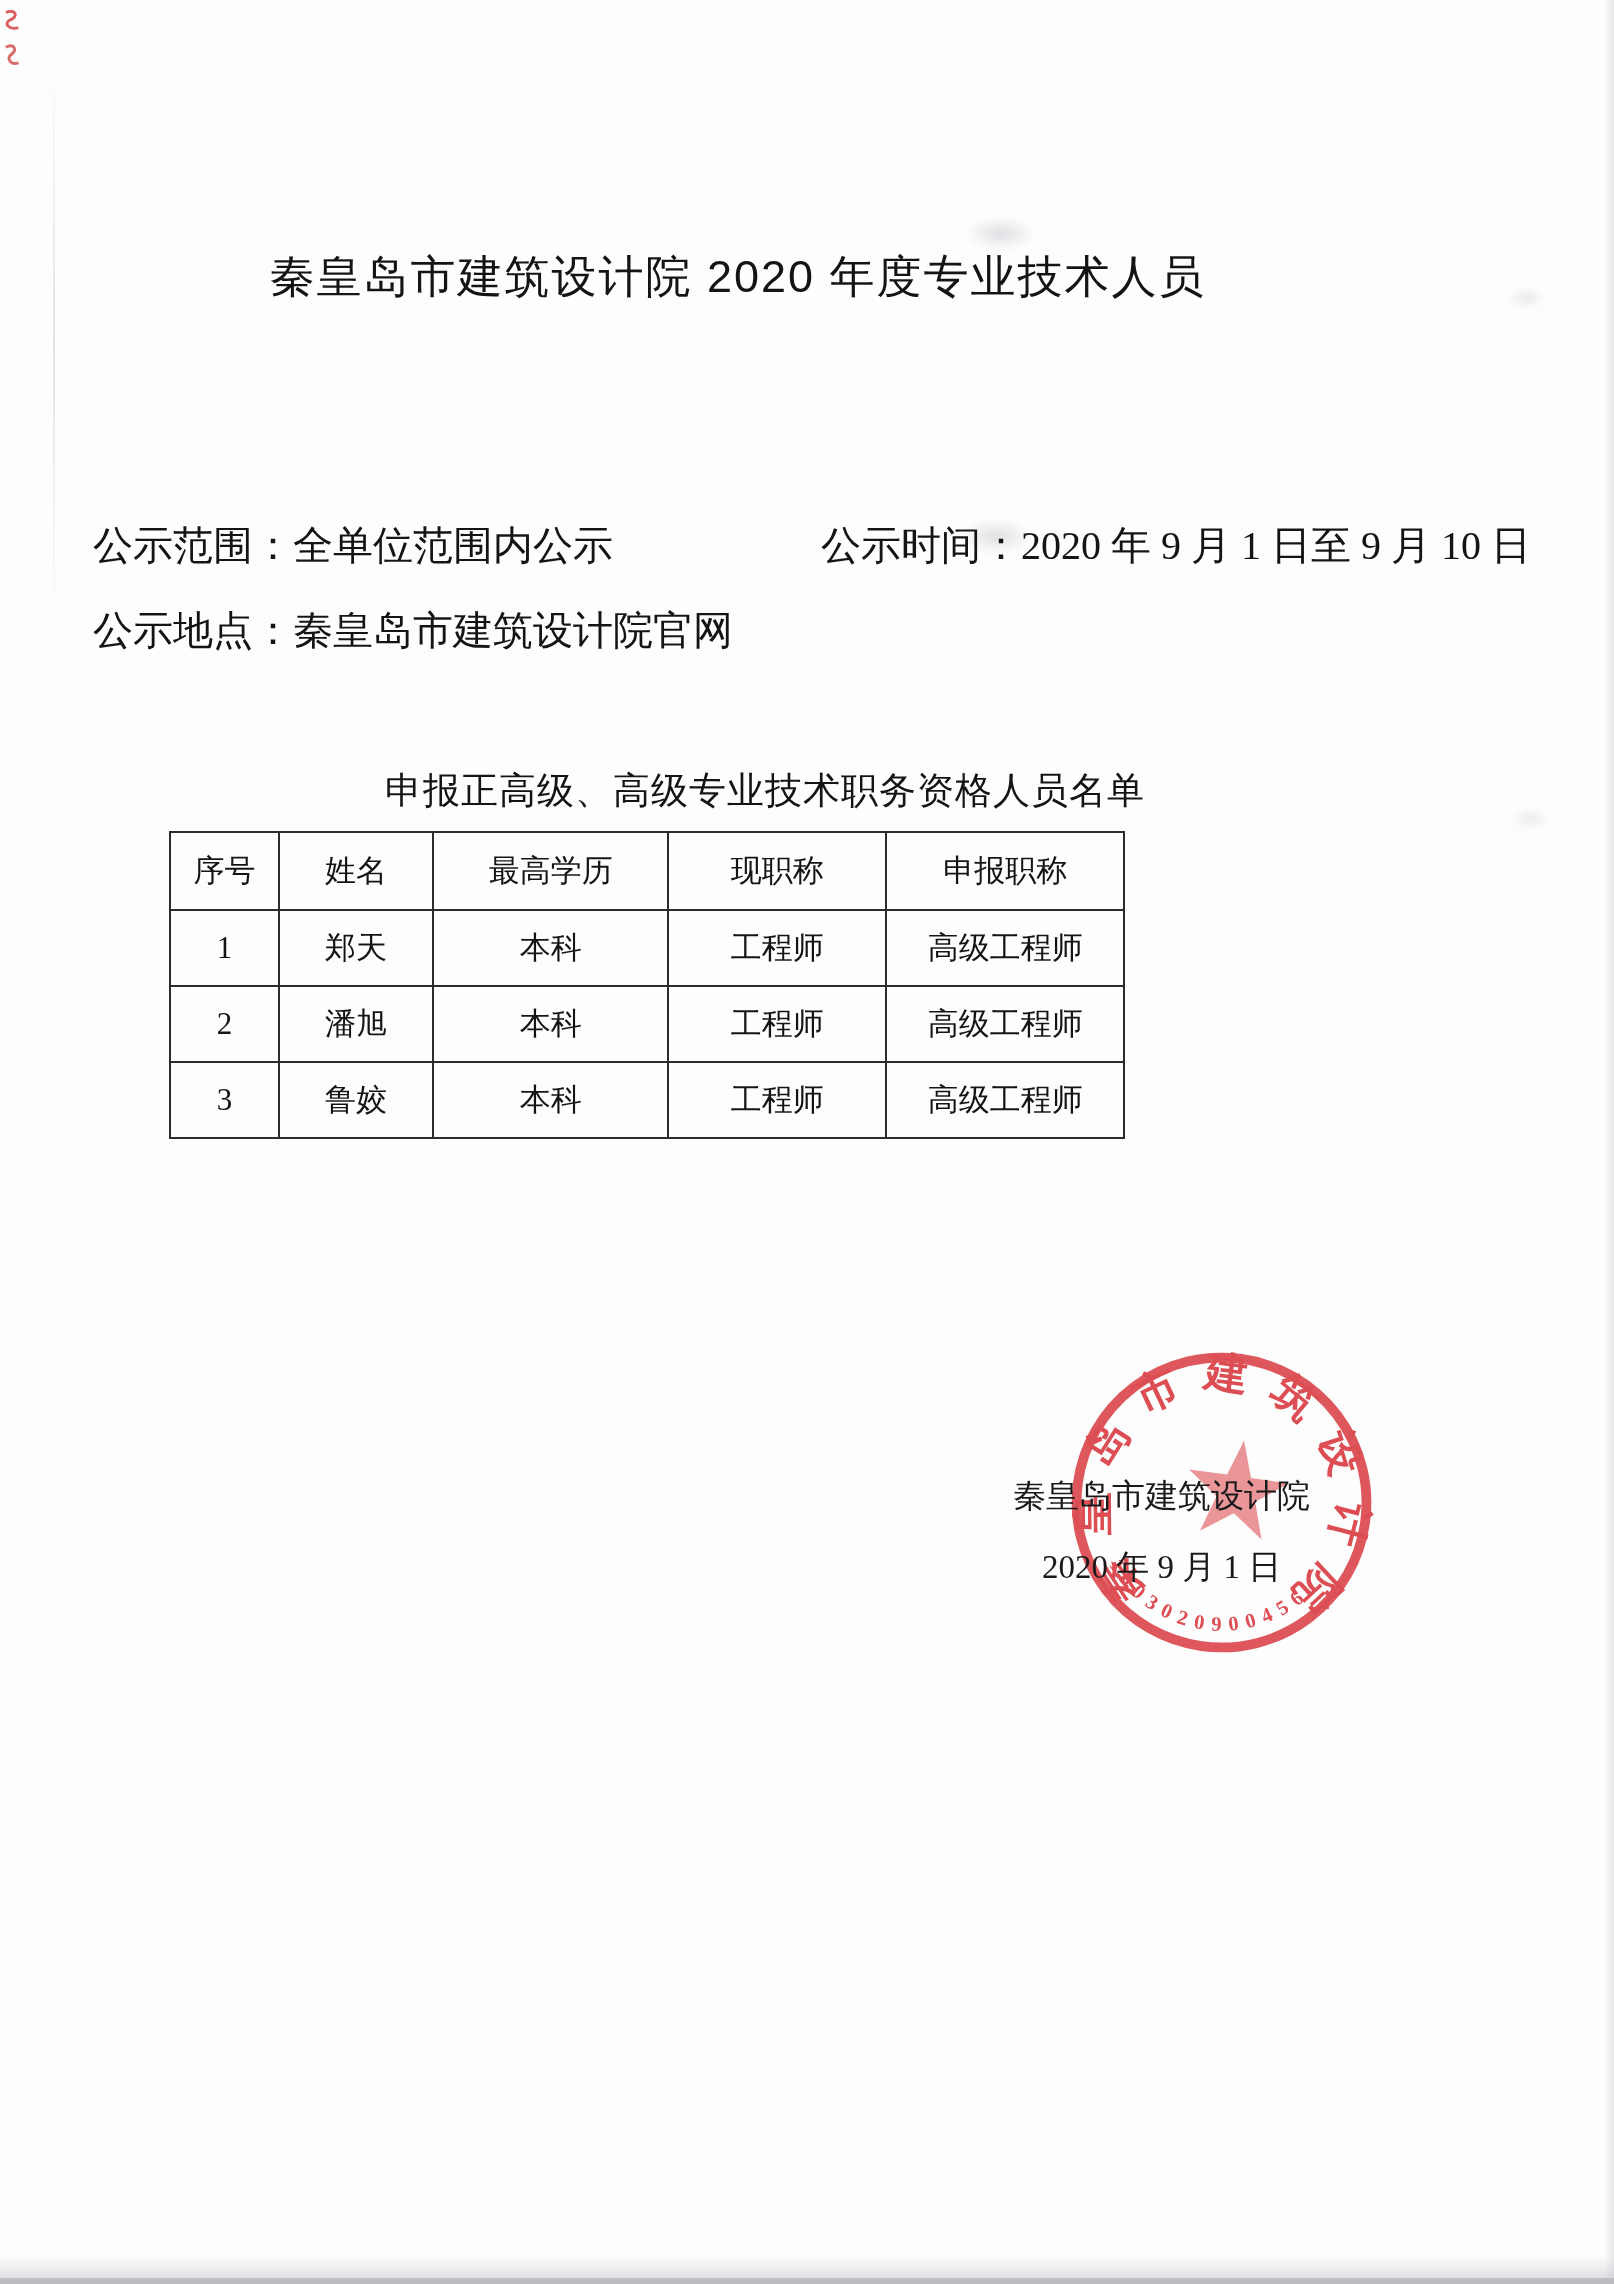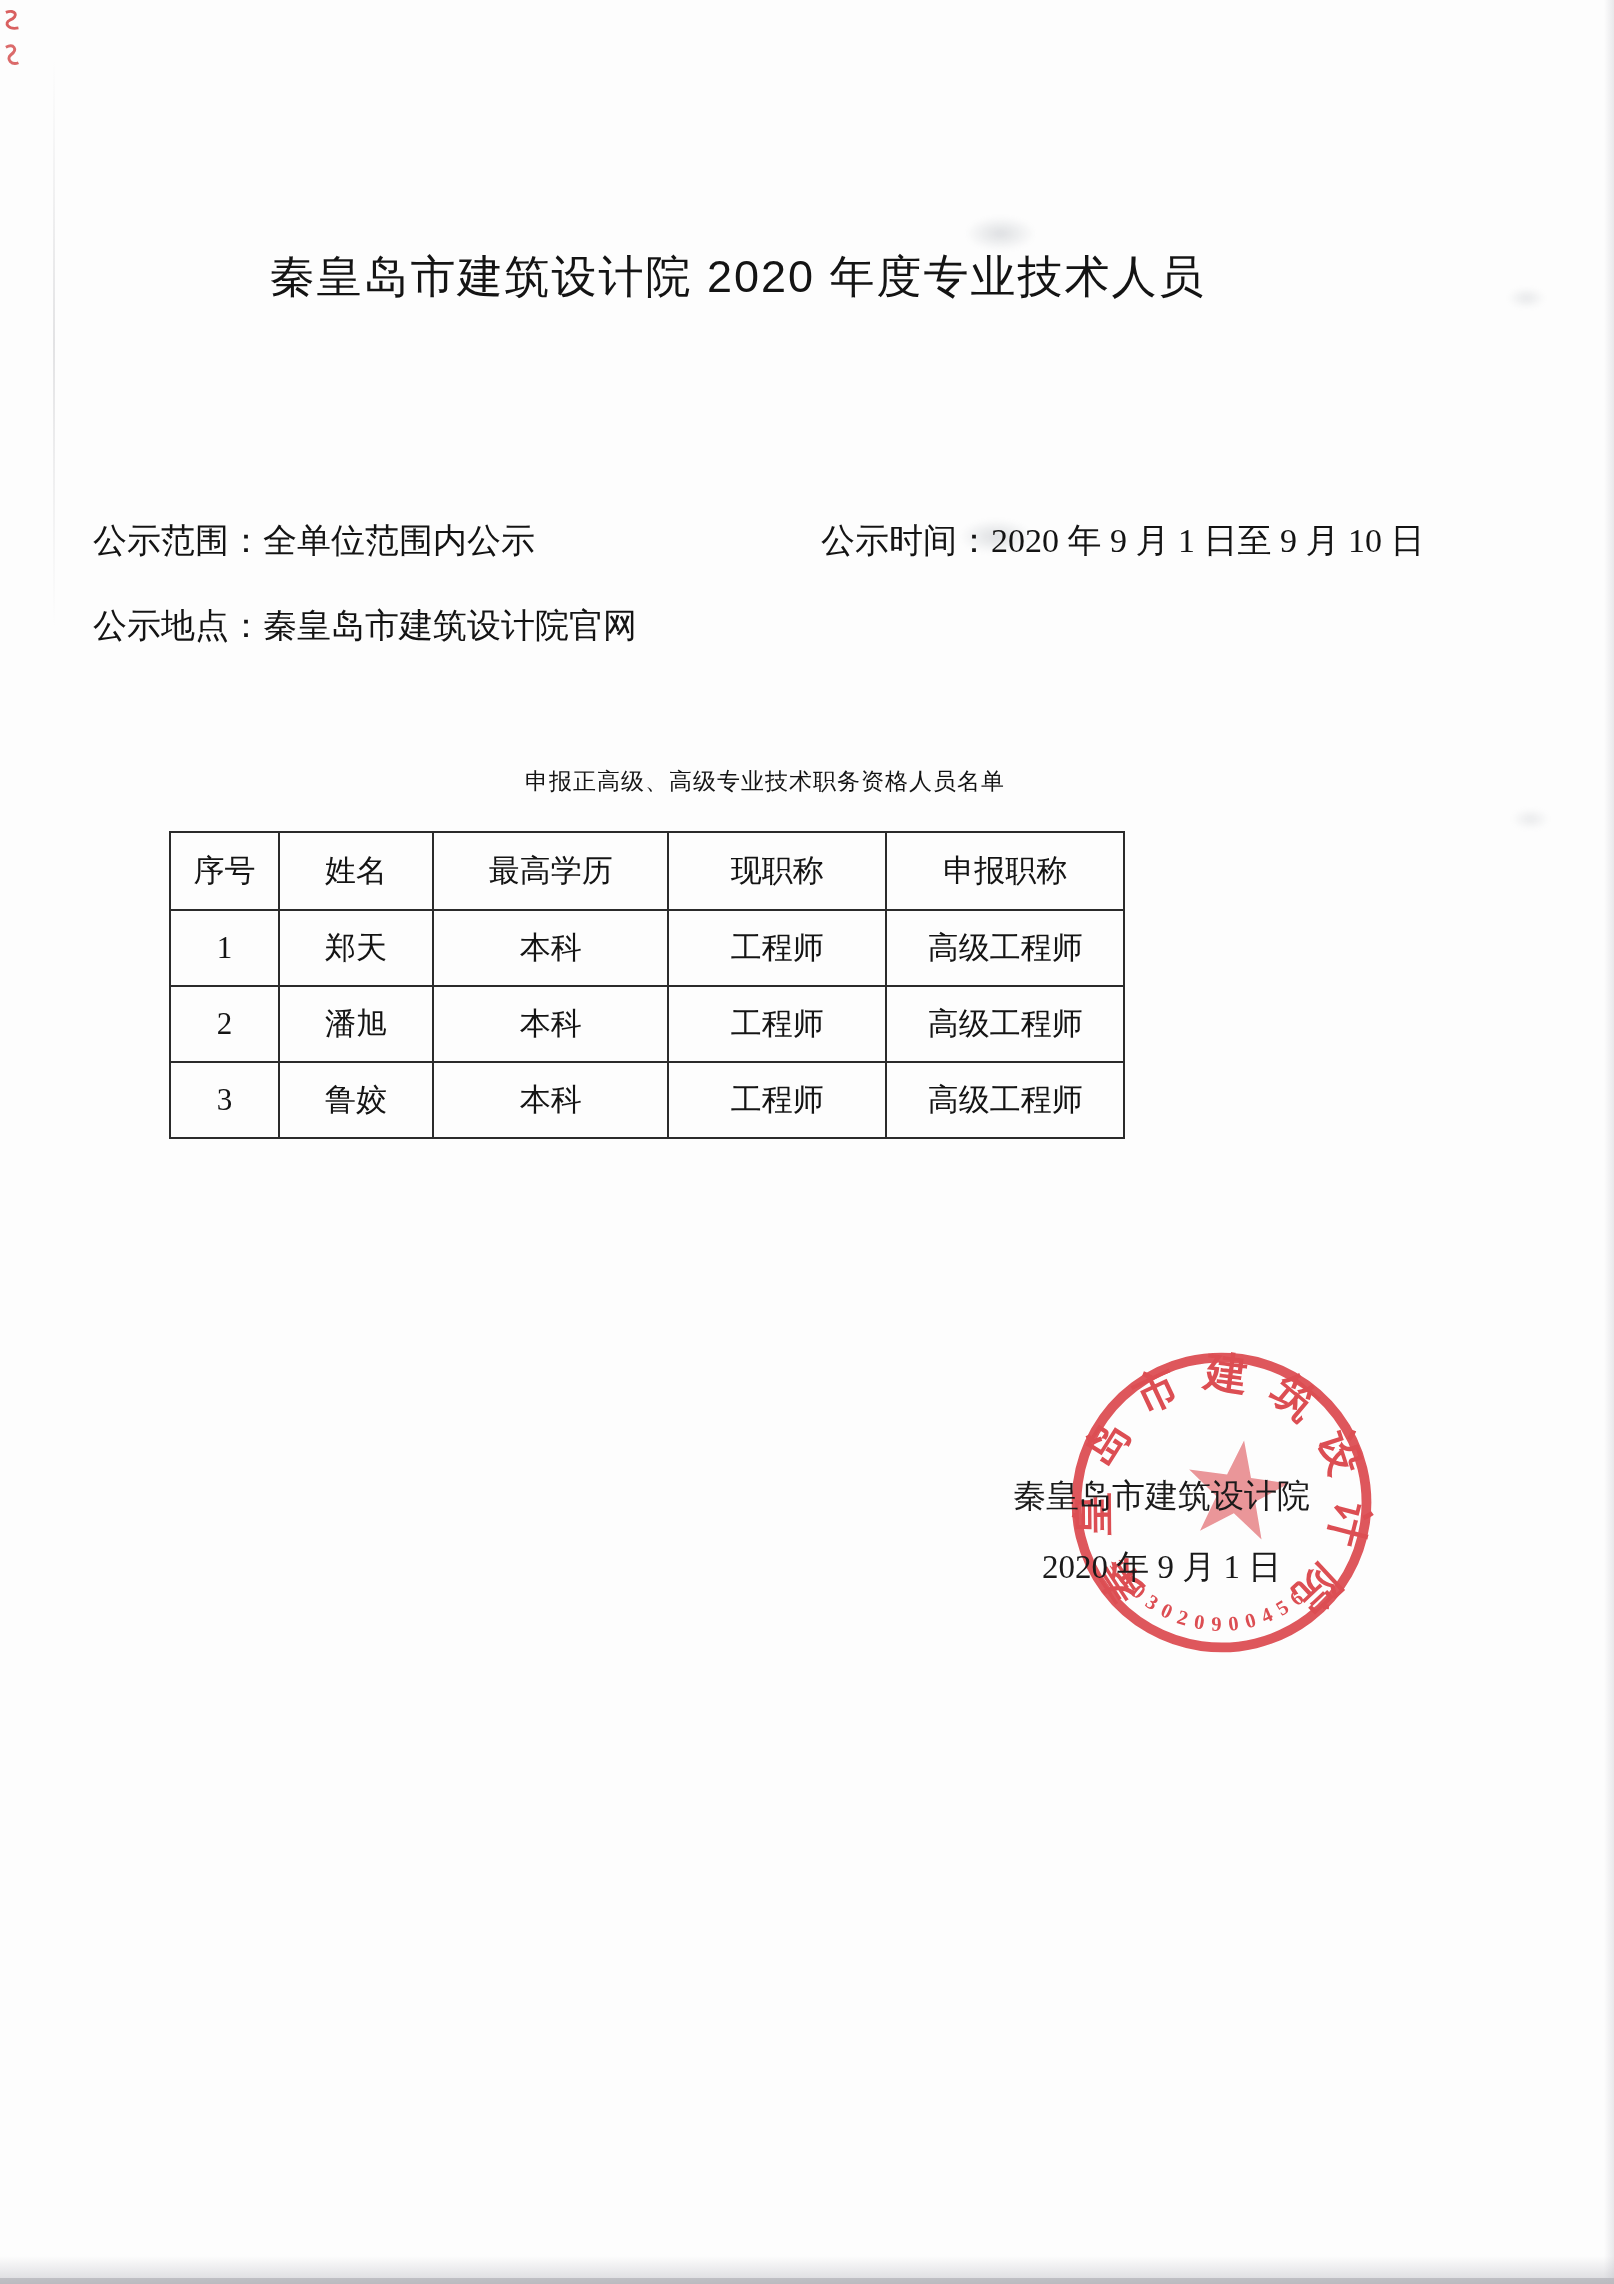--- a/index.html
+++ b/index.html
@@ -22,29 +22,29 @@
     background:linear-gradient(to right,rgba(190,190,196,0),rgba(185,185,192,.3));}
   .edge-marks{position:absolute;left:2px;top:5.9px;}
 
   
   .title-wrap{position:absolute;left:93px;width:1289px;text-align:center;
     font-family:"Liberation Sans",sans-serif;font-weight:400;font-size:45px;letter-spacing:2px;color:#141414;}
   .title-line1{top:247px;}
   .title-line2{top:337px;}
 
   
-  .meta{position:absolute;font-size:34px;white-space:nowrap;color:#141414;}
+  .meta{position:absolute;font-size:40px;white-space:nowrap;color:#141414;}
   .meta-scope{left:93px;top:518px;}
   .meta-time{left:821px;top:518px;}
   .meta-location{left:93px;top:603px;}
   .meta-content{left:93px;top:686px;}
 
   
   .caption{position:absolute;left:169px;width:1192px;top:766px;text-align:center;
-    font-size:23px;color:#141414;letter-spacing:1px;}
+    font-size:37px;color:#141414;letter-spacing:1px;}
   table.roster{position:absolute;left:169px;top:831px;width:956px;border-collapse:collapse;
     table-layout:fixed;font-size:31px;color:#141414;}
   table.roster th,table.roster td{border:2px solid #2b2b2b;text-align:center;vertical-align:middle;
     font-weight:normal;padding:0;}
   table.roster{border:2.9px solid #222;}
   table.roster thead tr{height:78px;}
   table.roster tbody tr{height:76px;}
 
   
   .seal-svg{position:absolute;left:1055px;top:1336px;width:333px;height:333px;

